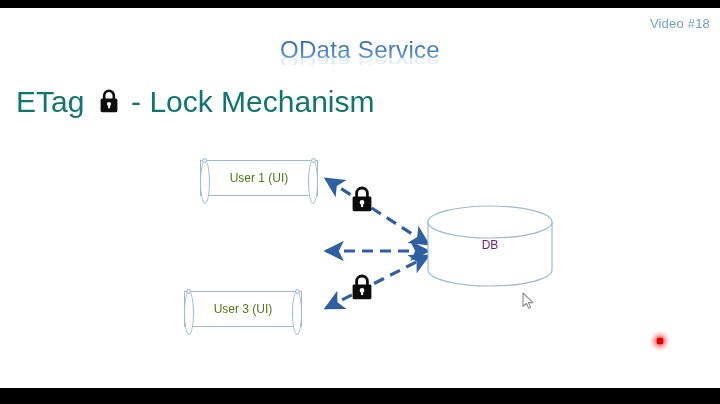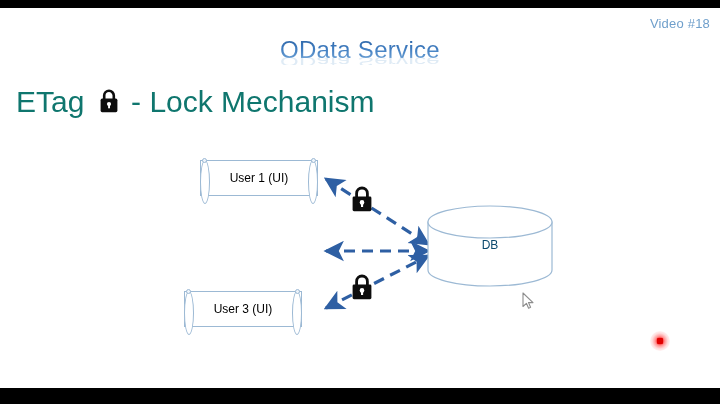--- a/index.html
+++ b/index.html
@@ -118,21 +118,21 @@
     position: absolute;
     width: 118px;
     height: 36px;
     border: 1px solid #9cb9d4;
     background: #ffffff;
     box-sizing: border-box;
     display: flex;
     align-items: center;
     justify-content: center;
     font-size: 12px;
-    color: #000000;
+    color: #4d7c0f;
   }
   .userbox .curl-l,
   .userbox .curl-r {
     position: absolute;
     top: -1px;
     width: 10px;
     height: 44px;
     border: 1px solid #9cb9d4;
     border-radius: 5px / 22px;
     background: #ffffff;
@@ -168,21 +168,21 @@
     width: 124px;
     height: 76px;
   }
   .db .dblabel {
     position: absolute;
     left: 0;
     top: 30px;
     width: 124px;
     text-align: center;
     font-size: 12px;
-    color: #0c4a6e;
+    color: #701a75;
   }
   
   .padlock {
     position: absolute;
     z-index: 12;
   }
   #lock-top  { left: 350px; top: 177px; }
   #lock-bot  { left: 350px; top: 265px; }
 
   

